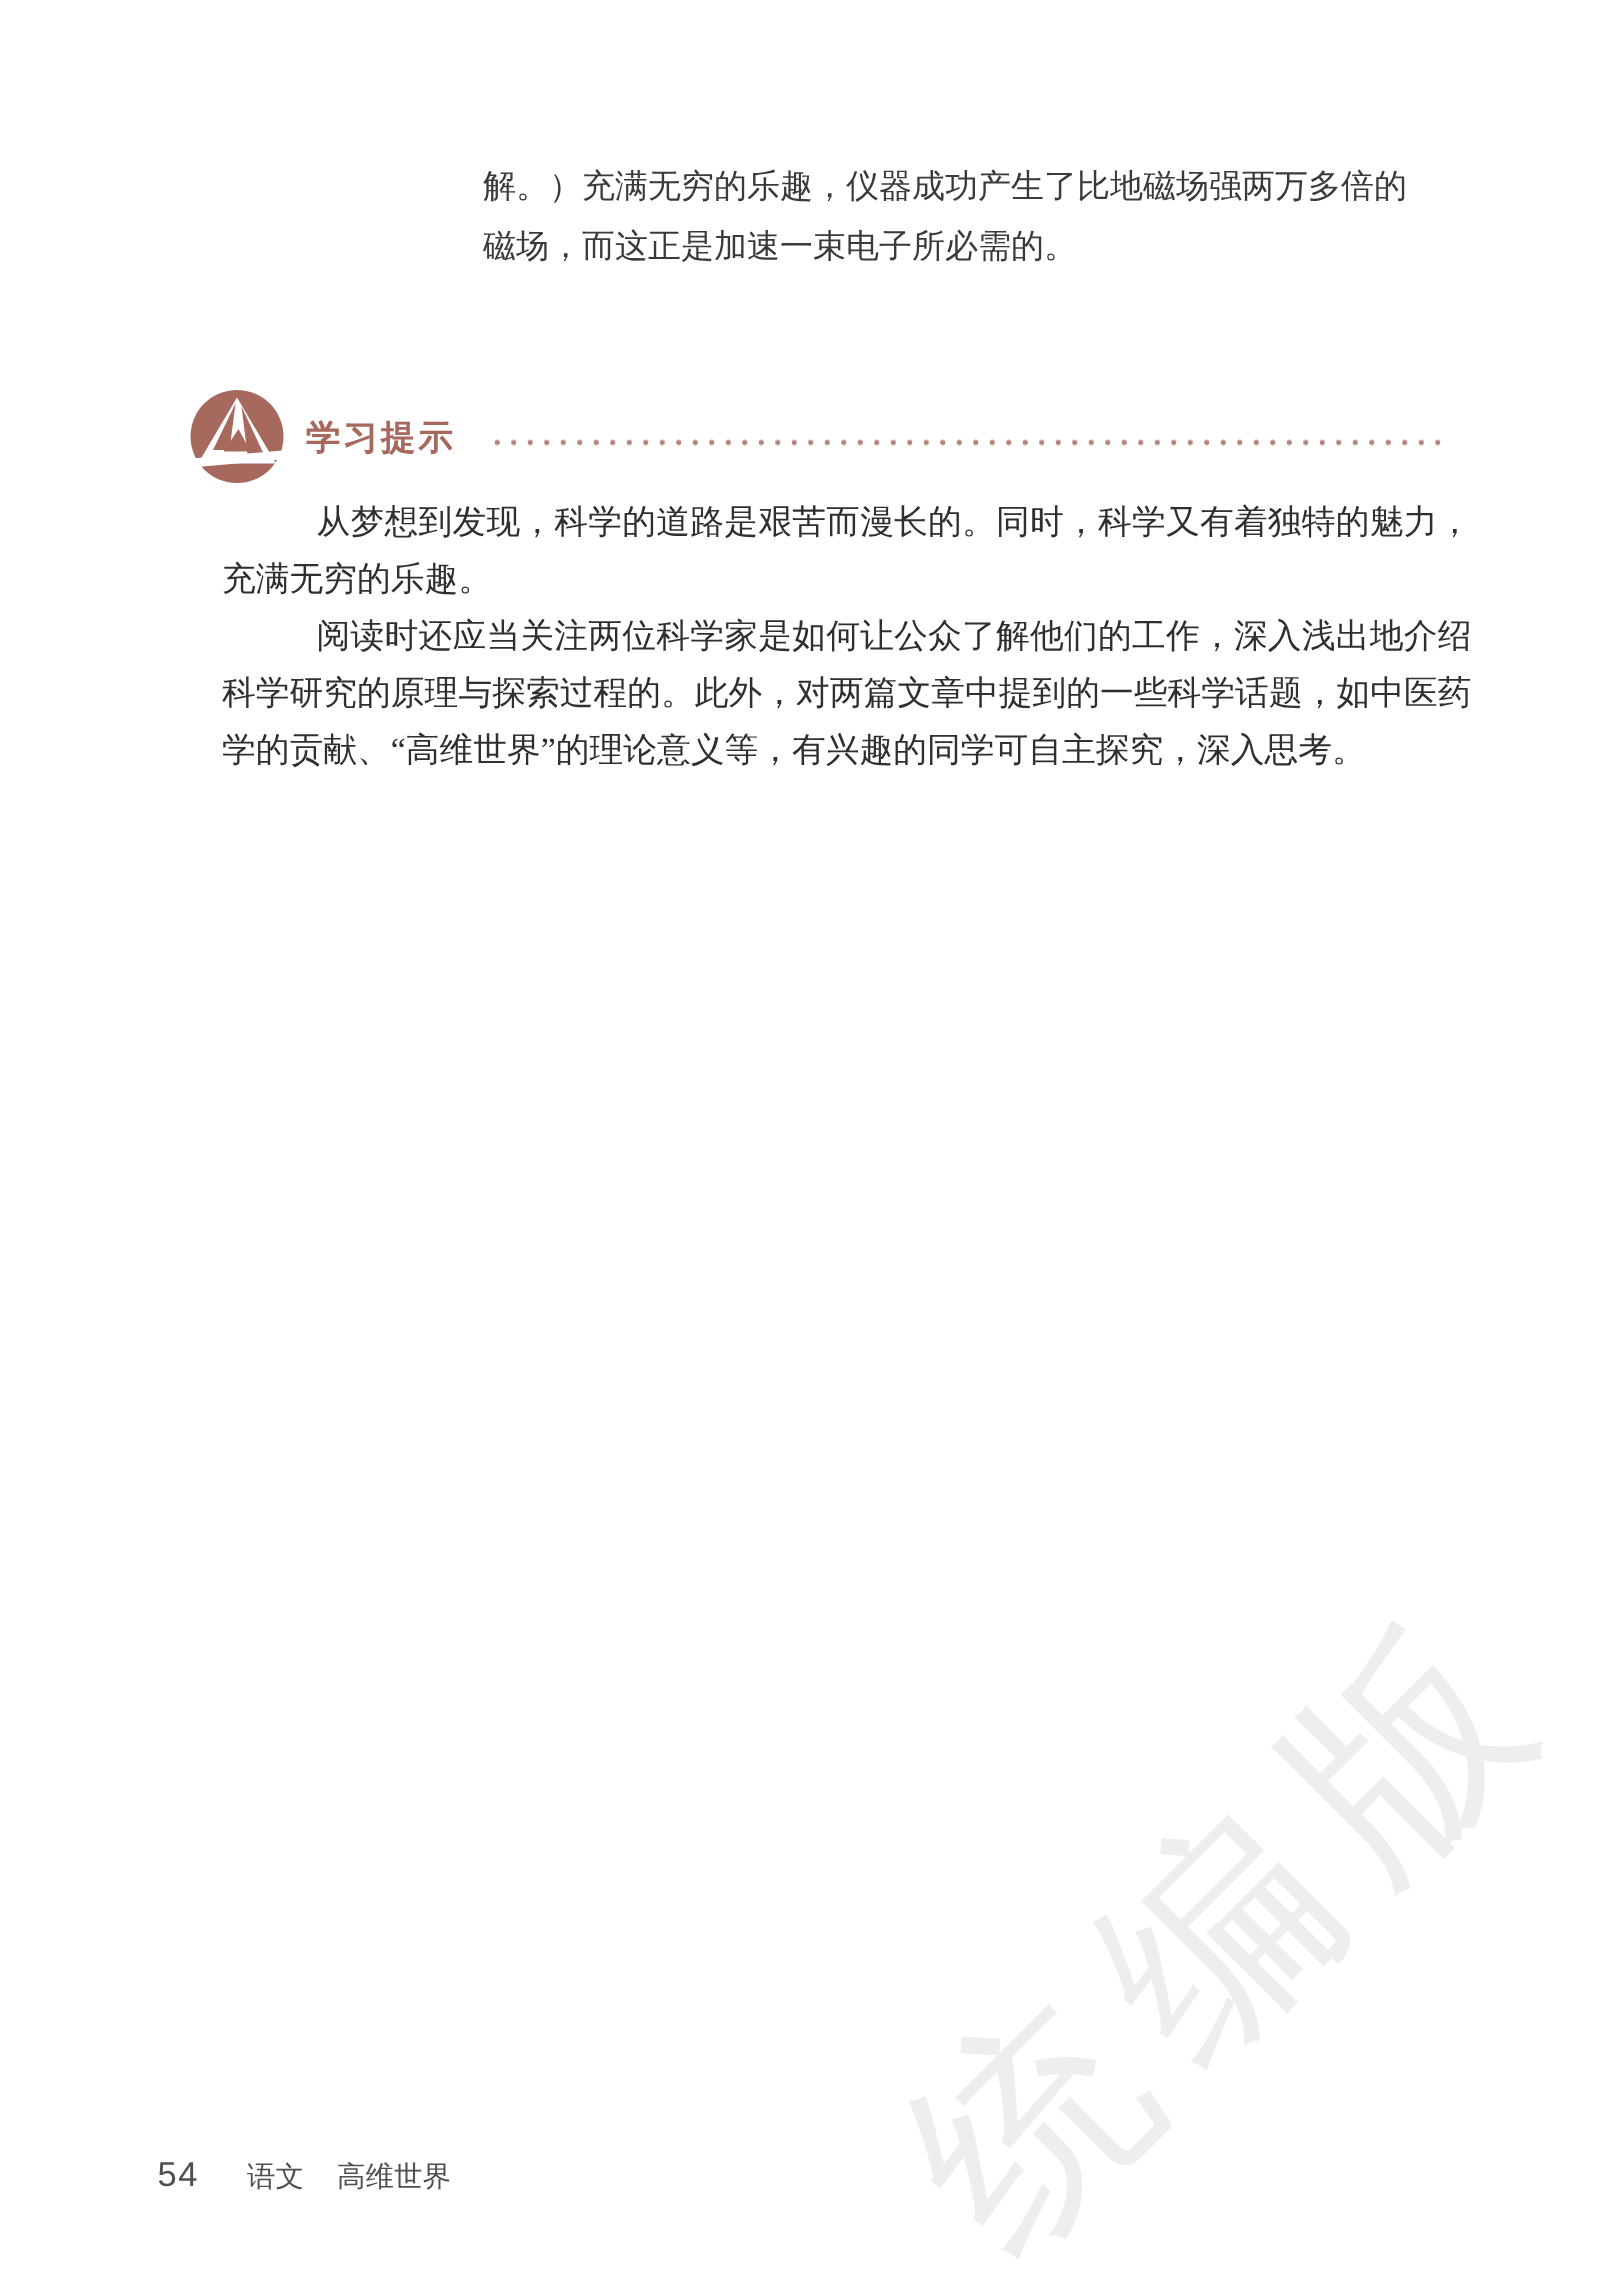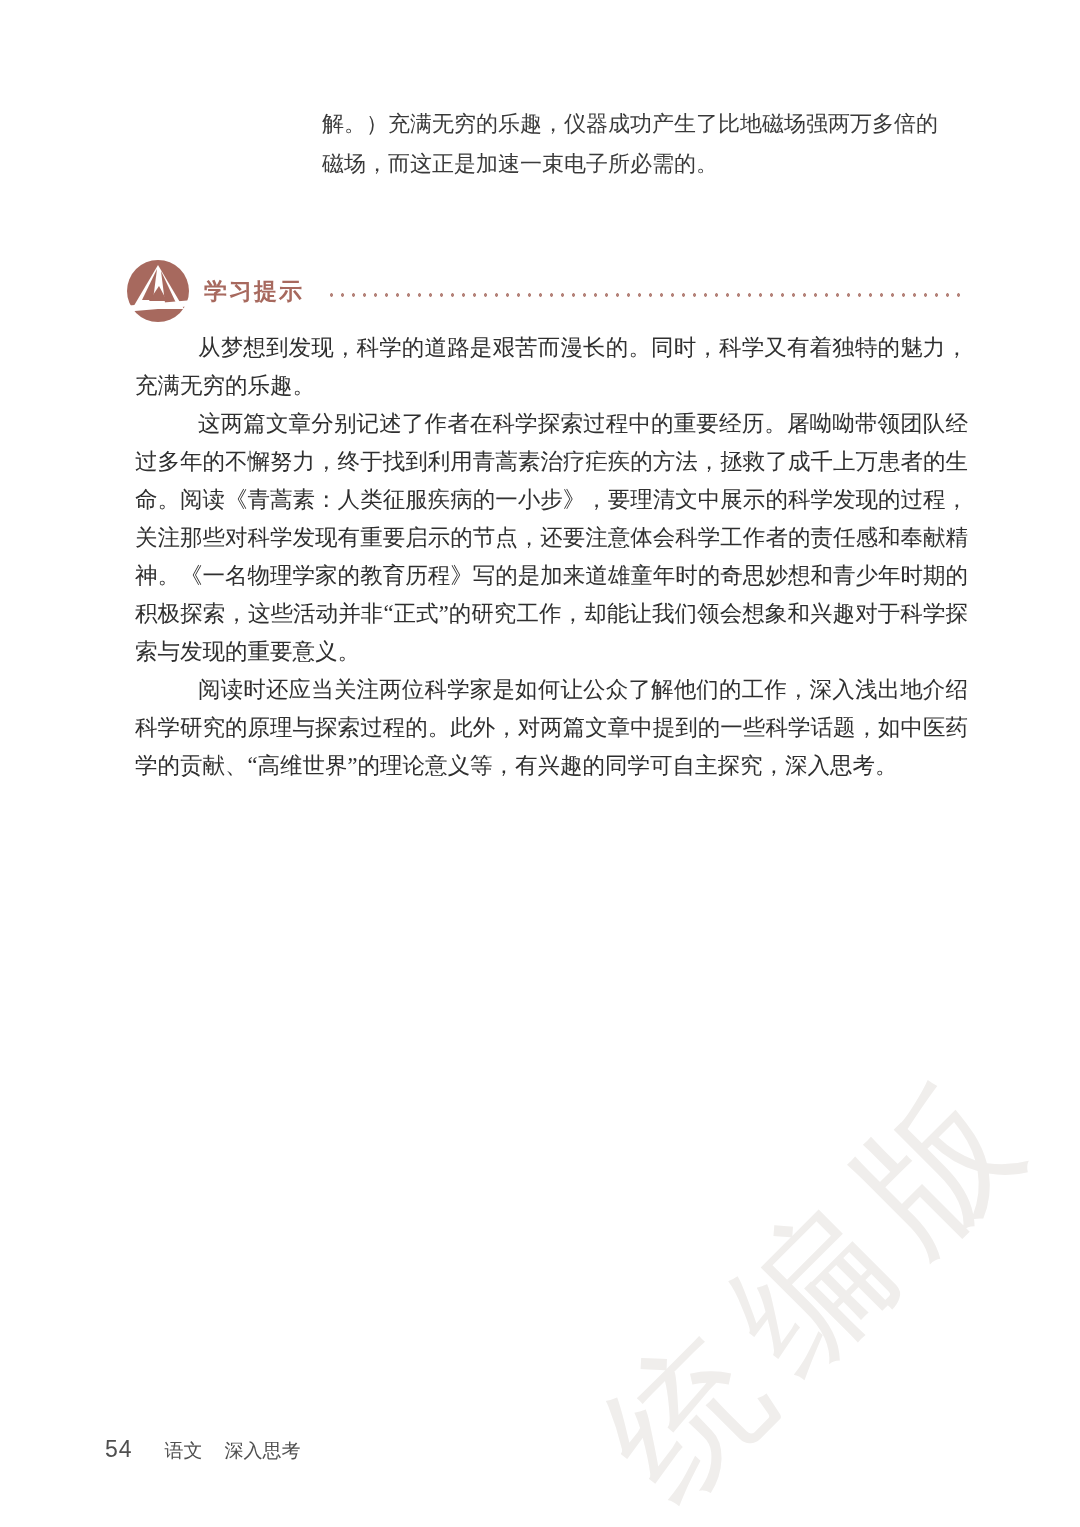--- a/index.html
+++ b/index.html
@@ -52,21 +52,21 @@
     margin-top: 8px;
     background-image: radial-gradient(circle, #b5837a 1.6px, rgba(0,0,0,0) 1.9px);
     background-size: 11px 4px;
     background-repeat: repeat-x;
     background-position: 0 50%;
   }
 
   
   .body-block {
     position: absolute;
-    left: 135px;
+    left: 148px;
     top: 329px;
     width: 833px;
     font-size: 22.5px;
     line-height: 38px;
     color: #2f2f2f;
     text-align: justify;
   }
   .body-block p { text-indent: 2.8em; }
 
   
@@ -122,21 +122,20 @@
       <polygon points="33,27 41,42 23,42" fill="#a7695e"></polygon>
       <rect x="-6" y="44" width="76" height="6" fill="#ffffff" transform="rotate(-5 32 47)"></rect>
     </svg>
   </span>
   <span class="section-title">学习提示</span>
   <span class="dotted-line"></span>
 </div>
 
 <div class="body-block">
   <p>从梦想到发现，科学的道路是艰苦而漫长的。同时，科学又有着独特的魅力，充满无穷的乐趣。</p>
-  <p>这两篇文章分别记述了作者在科学探索过程中的重要经历。屠呦呦带领团队经过多年的不懈努力，终于找到利用青蒿素治疗疟疾的方法，拯救了成千上万患者的生命。阅读《青蒿素：人类征服疾病的一小步》，要理清文中展示的科学发现的过程，关注那些对科学发现有重要启示的节点，还要注意体会科学工作者的责任感和奉献精神。《一名物理学家的教育历程》写的是加来道雄童年时的奇思妙想和青少年时期的积极探索，这些活动并非“正式”的研究工作，却能让我们领会想象和兴趣对于科学探索与发现的重要意义。</p>
   <p>阅读时还应当关注两位科学家是如何让公众了解他们的工作，深入浅出地介绍科学研究的原理与探索过程的。此外，对两篇文章中提到的一些科学话题，如中医药学的贡献、“高维世界”的理论意义等，有兴趣的同学可自主探究，深入思考。</p>
 </div>
 
 <div class="page-footer">
   <span class="page-number">54</span>
   <span class="footer-subject">语文</span>
-  <span class="footer-volume">深入思考</span>
+  <span class="footer-volume">高维世界</span>
 </div>
 
 </body></html>

